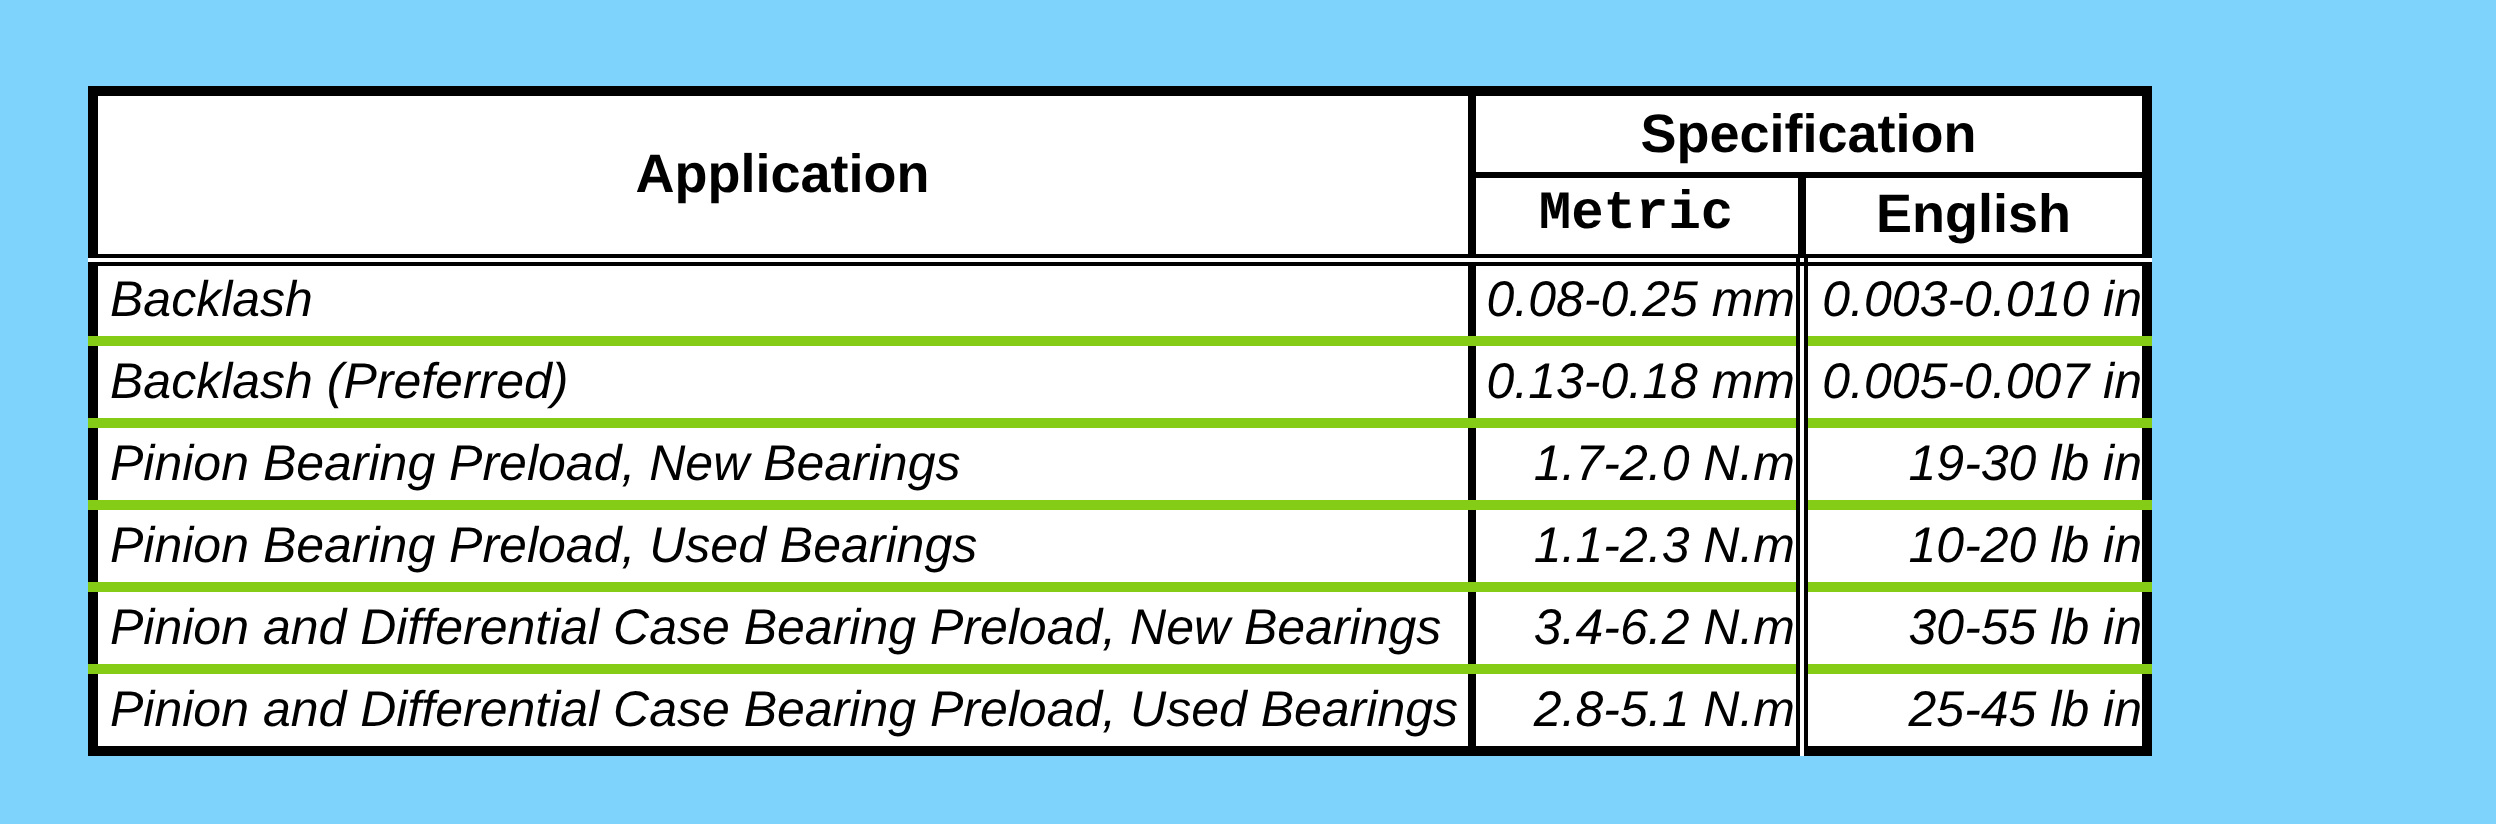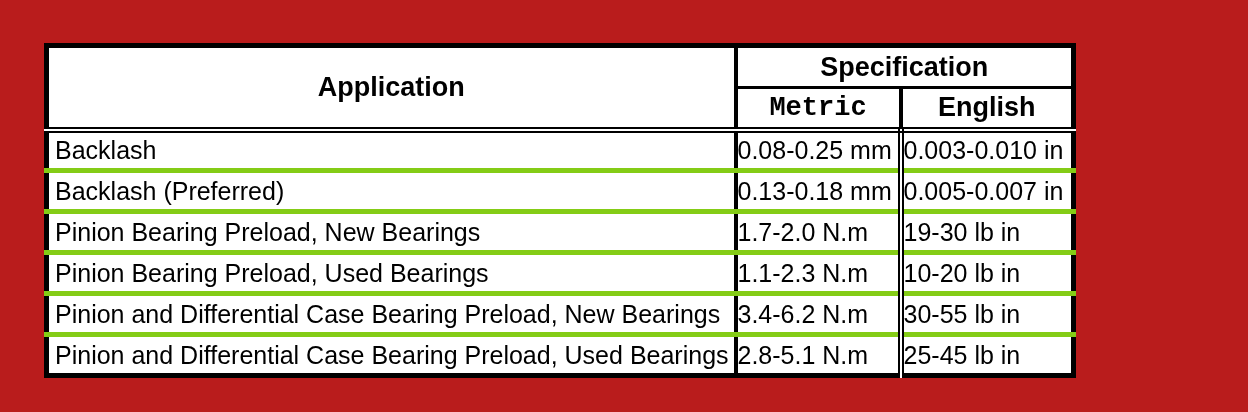--- a/index.html
+++ b/index.html
@@ -4,21 +4,21 @@
 <style>
   html, body {
     margin: 0;
     padding: 0;
     background: #ffffff;
   }
   .canvas {
     position: relative;
     width: 1248px;
     height: 412px;
-    background: #b91c1c;
+    background: #7dd3fc;
     overflow: hidden;
     font-family: "Liberation Sans", sans-serif;
     color: #000000;
   }
   table.spec-table {
     position: absolute;
     left: 44px;
     top: 43px;
     width: 1027px;
     border: 5px solid #000000;
@@ -30,21 +30,21 @@
   col.col-metric { width: 165px; }
   col.col-english { width: 173px; }
 
   th, td {
     padding: 0;
     vertical-align: middle;
     white-space: nowrap;
     overflow: hidden;
   }
   thead tr { height: 42px; }
-  tbody tr { height: 41px; }
+  tbody tr { height: 41px; font-style: italic; }
 
   th {
     font-size: 27px;
     font-weight: bold;
     text-align: center;
   }
   td {
     font-size: 25px;
     font-weight: normal;
   }
@@ -63,21 +63,21 @@
   tbody tr.first-row td { border-top: 6px double #000000; }
   
   tbody tr.next-row td { border-top: 5px solid #84cc16; }
 
   td.cell-app {
     text-align: left;
     padding-left: 6px;
     padding-right: 2px;
   }
   td.cell-metric, td.cell-english {
-    text-align: left;
+    text-align: right;
   }
 </style>
 </head>
 <body>
 
 <div class="canvas">
   <table class="spec-table">
     <colgroup>
       <col class="col-app">
       <col class="col-metric">

